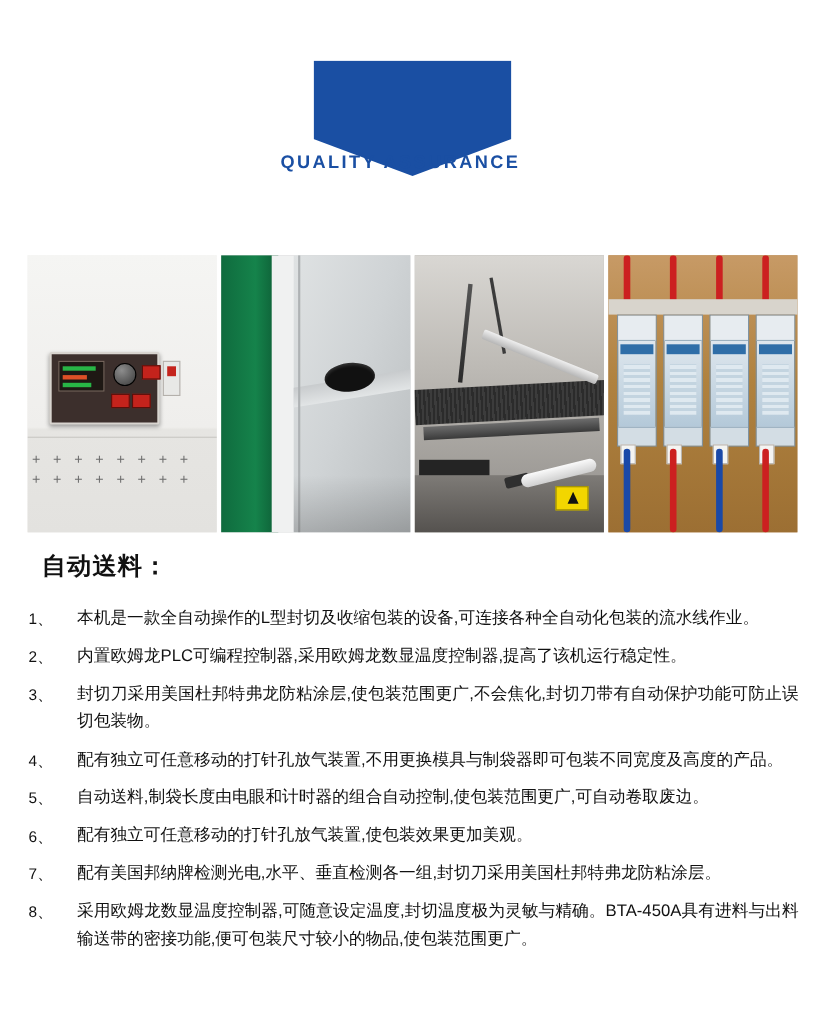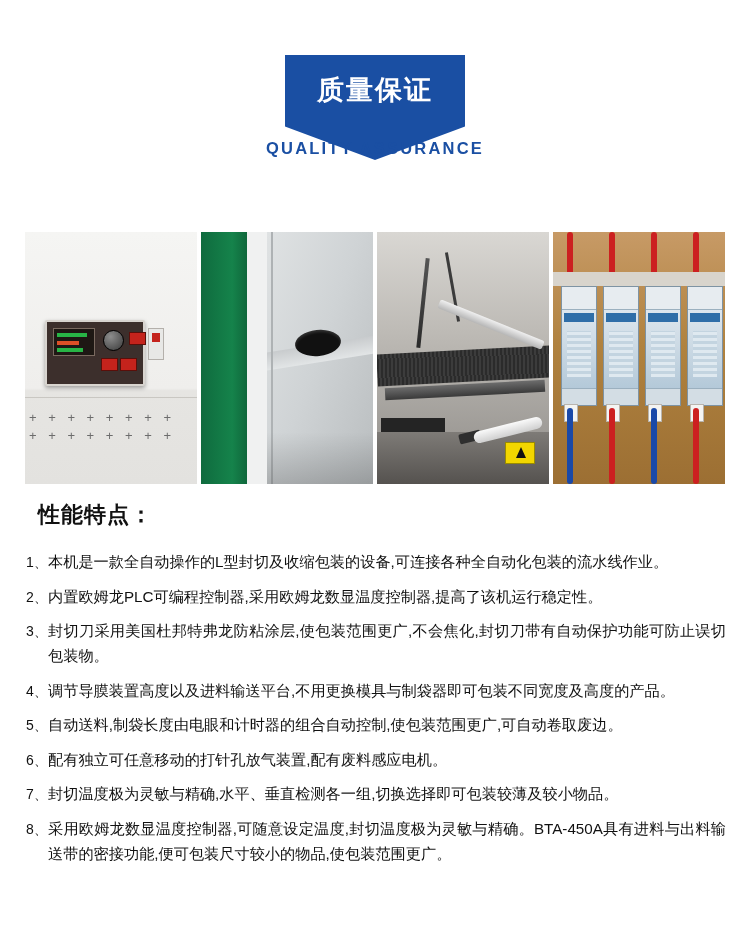--- a/index.html
+++ b/index.html
@@ -45,21 +45,20 @@
     font-size: 27px;
     font-weight: bold;
     letter-spacing: 2px;
     font-family: "Liberation Sans", sans-serif;
   }
   .banner-en {
     position: absolute;
     left: 255px;
     top: 139px;
     width: 240px;
-    text-align: center;
     color: #1a4fa3;
     font-size: 16.5px;
     font-weight: bold;
     letter-spacing: 2.2px;
   }
 
   
   .photos {
     position: absolute;
     left: 25px;
@@ -292,30 +291,30 @@
   .feat-num {
     flex: 0 0 auto;
     width: 22px;
     color: #111;
     font-size: 14px;
     padding-top: 1px;
   }
   .feat-text {
     flex: 1 1 auto;
     text-align: justify;
+    margin-left: 22px;
   }
 </style>
 </head>
 <body>
 
 <div class="page">
 
   <div class="banner">
     <div class="banner-shape"></div>
-    <div class="banner-cn">质量保证</div>
     <div class="banner-en">QUALITY ASSURANCE</div>
   </div>
 
   <div class="photos">
 
     <div class="photo p1">
       <div class="wall"></div>
       <div class="panel">
         <div class="screen">
           <div class="line l1"></div>
@@ -394,49 +393,49 @@
       <div class="ferrule f4"></div>
       <div class="wire wbot1"></div>
       <div class="wire wbot2"></div>
       <div class="wire wbot3"></div>
       <div class="wire wbot4"></div>
     </div>
 
   </div>
 
   <div class="features">
-    <h2>性能特点：</h2>
+    <h2>自动送料：</h2>
     <ul class="feat-list">
       <li>
         <span class="feat-num">1、</span>
         <span class="feat-text">本机是一款全自动操作的L型封切及收缩包装的设备,可连接各种全自动化包装的流水线作业。</span>
       </li>
       <li>
         <span class="feat-num">2、</span>
         <span class="feat-text">内置欧姆龙PLC可编程控制器,采用欧姆龙数显温度控制器,提高了该机运行稳定性。</span>
       </li>
       <li>
         <span class="feat-num">3、</span>
         <span class="feat-text">封切刀采用美国杜邦特弗龙防粘涂层,使包装范围更广,不会焦化,封切刀带有自动保护功能可防止误切包装物。</span>
       </li>
       <li>
         <span class="feat-num">4、</span>
-        <span class="feat-text">调节导膜装置高度以及进料输送平台,不用更换模具与制袋器即可包装不同宽度及高度的产品。</span>
+        <span class="feat-text">配有独立可任意移动的打针孔放气装置,不用更换模具与制袋器即可包装不同宽度及高度的产品。</span>
       </li>
       <li>
         <span class="feat-num">5、</span>
         <span class="feat-text">自动送料,制袋长度由电眼和计时器的组合自动控制,使包装范围更广,可自动卷取废边。</span>
       </li>
       <li>
         <span class="feat-num">6、</span>
-        <span class="feat-text">配有独立可任意移动的打针孔放气装置,配有废料感应电机。</span>
+        <span class="feat-text">配有独立可任意移动的打针孔放气装置,使包装效果更加美观。</span>
       </li>
       <li>
         <span class="feat-num">7、</span>
-        <span class="feat-text">封切温度极为灵敏与精确,水平、垂直检测各一组,切换选择即可包装较薄及较小物品。</span>
+        <span class="feat-text">配有美国邦纳牌检测光电,水平、垂直检测各一组,封切刀采用美国杜邦特弗龙防粘涂层。</span>
       </li>
       <li>
         <span class="feat-num">8、</span>
         <span class="feat-text">采用欧姆龙数显温度控制器,可随意设定温度,封切温度极为灵敏与精确。BTA-450A具有进料与出料输送带的密接功能,便可包装尺寸较小的物品,使包装范围更广。</span>
       </li>
     </ul>
   </div>
 
 </div>
 

